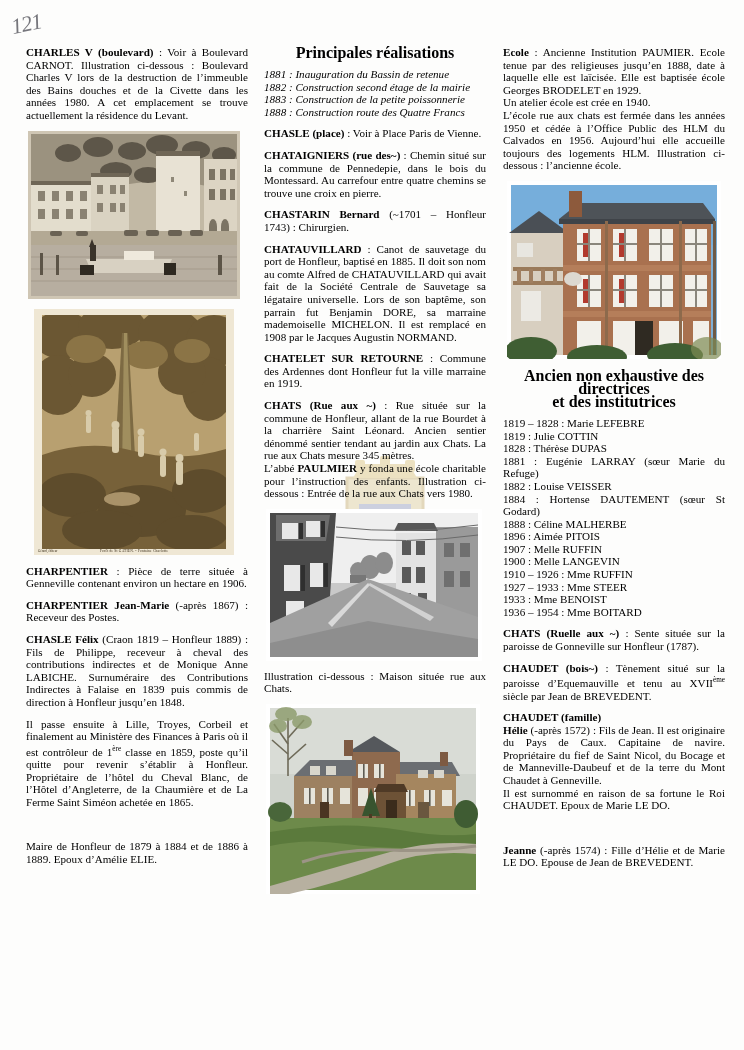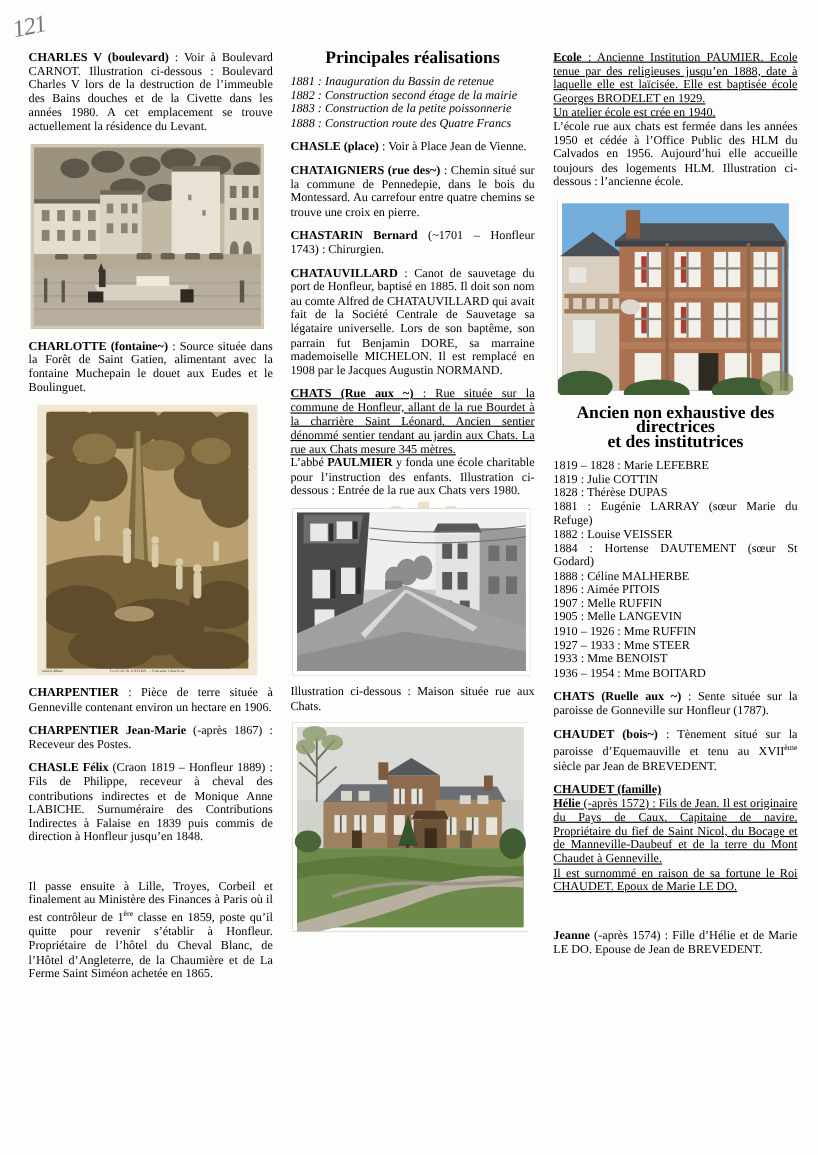--- a/index.html
+++ b/index.html
@@ -39,21 +39,21 @@
     hyphens:none;
   }
   .entry:last-child{margin-bottom:0;margin-top:32px;}
   b,.hd{font-weight:bold;}
   .heading{
     font-weight:bold;font-size:16px;text-align:center;
     margin:0 0 9px 0;line-height:13px;
   }
   .list p{margin:0;text-align:left;font-style:italic;}
   .list2 p{margin:0;text-align:justify;}
-  .nogap{margin-bottom:0;text-decoration:underline;}
+  .nogap{margin-bottom:0;}
   sup{font-size:7.2px;vertical-align:super;margin-top:29px;}
   
   .photo{position:relative;overflow:hidden;background:#b9b4aa;}
   .photo .frame{position:absolute;inset:0;}
   .cap{
     position:absolute;left:0;right:0;bottom:2px;text-align:center;
     font-size:3.6px;color:#3a2d18;letter-spacing:.2px;
   }
   .cap2{
     position:absolute;left:4px;bottom:2px;
@@ -188,21 +188,20 @@
           <rect x="136" y="132" width="12" height="12" fill="#2e2921"></rect>
 
           <g fill="#5c5447">
             <rect x="12" y="122" width="3" height="22"></rect>
               <rect x="28" y="124" width="3" height="20"></rect>
             <rect x="190" y="124" width="4" height="20"></rect>
           </g>
         </svg>
       </div>
 
-      <p class="entry"><b>CHARLOTTE (fontaine~)</b><span> : Source située dans la Forêt de Saint Gatien, alimentant avec la fontaine Muchepain le douet aux Eudes et le Boulinguet.</span></p>
 
       <div class="photo" id="forest">
         <div id="forestinner">
           <svg class="frame" viewBox="0 0 184 234" preserveAspectRatio="none" xmlns="http://www.w3.org/2000/svg">
             <rect width="184" height="234" fill="#b8a070"></rect>
 
             <g fill="#6b5733">
               <ellipse cx="20" cy="20" rx="30" ry="24"></ellipse>
                 <ellipse cx="70" cy="12" rx="34" ry="22"></ellipse>
               <ellipse cx="128" cy="18" rx="32" ry="24"></ellipse>
@@ -256,41 +255,43 @@
       </div>
 
       <p class="entry"><b>CHARPENTIER</b><span> : Pièce de terre située à Genneville contenant environ un hectare en 1906.</span></p>
 
       <p class="entry"><b>CHARPENTIER Jean-Marie</b><span> (-après 1867) : Receveur des Postes.</span></p>
 
       <p class="entry"><b>CHASLE Félix</b><span> (Craon 1819 – Honfleur 1889) : Fils de Philippe, receveur à cheval des contributions indirectes et de Monique Anne LABICHE. Surnuméraire des Contributions Indirectes à Falaise en 1839 puis commis de direction à Honfleur jusqu’en 1848.</span></p>
 
       <p class="entry"><span>Il passe ensuite à Lille, Troyes, Corbeil et finalement au Ministère des Finances à Paris où il est contrôleur de 1</span><sup>ère</sup><span> classe en 1859, poste qu’il quitte pour revenir s’établir à Honfleur. Propriétaire de l’hôtel du Cheval Blanc, de l’Hôtel d’Angleterre, de la Chaumière et de La Ferme Saint Siméon achetée en 1865.</span></p>
 
+      <p class="entry">Maire de Honfleur de 1879 à 1884 et de 1886 à 1889. Epoux d’Amélie ELIE.</p>
     </div>
 
     <div class="col mid">
 
       <div class="heading">Principales réalisations</div>
 
       <div class="list" style="margin-bottom:9px;">
         <p>1881 : Inauguration du Bassin de retenue</p>
         <p>1882 : Construction second étage de la mairie</p>
         <p>1883 : Construction de la petite poissonnerie</p>
         <p>1888 : Construction route des Quatre Francs</p>
       </div>
 
-      <p class="entry"><b>CHASLE (place)</b><span> : Voir à Place Jean de Vienne.</span></p>
+      <p class="entry"><b>CHASLE (place)</b><span> : Voir à Place Paris de Vienne.</span></p>
 
       <p class="entry"><b>CHATAIGNIERS (rue des~)</b><span> : Chemin situé sur la commune de Pennedepie, dans le bois du Montessard. Au carrefour entre quatre chemins se trouve une croix en pierre.</span></p>
 
       <p class="entry"><b>CHASTARIN Bernard</b><span> (~1701 – Honfleur 1743) : Chirurgien.</span></p>
 
       <p class="entry"><b>CHATAUVILLARD</b><span> : Canot de sauvetage du port de Honfleur, baptisé en 1885. Il doit son nom au comte Alfred de CHATAUVILLARD qui avait fait de la Société Centrale de Sauvetage sa légataire universelle. Lors de son baptême, son parrain fut Benjamin DORE, sa marraine mademoiselle MICHELON. Il est remplacé en 1908 par le Jacques Augustin NORMAND.</span></p>
 
+      <p class="entry"><b>CHATELET SUR RETOURNE</b><span> : Commune des Ardennes dont Honfleur fut la ville marraine en 1919.</span></p>
 
       <p class="entry nogap"><b>CHATS (Rue aux ~)</b><span> : Rue située sur la commune de Honfleur, allant de la rue Bourdet à la charrière Saint Léonard. Ancien sentier dénommé sentier tendant au jardin aux Chats. La rue aux Chats mesure 345 mètres.</span></p>
 
       <p class="entry"><span>L’abbé <b>PAULMIER</b> y fonda une école charitable pour l’instruction des enfants. Illustration ci-dessous : Entrée de la rue aux Chats vers 1980.</span></p>
 
       <div class="photo" id="street">
         <svg class="frame" viewBox="0 0 216 152" preserveAspectRatio="none" xmlns="http://www.w3.org/2000/svg">
           <rect width="216" height="152" fill="#ffffff"></rect>
           <rect x="4" y="4" width="208" height="144" fill="#c9c9c9"></rect>
 
@@ -545,21 +546,21 @@
       <div class="list2" style="margin-bottom:9px;">
         <p>1819 – 1828 : Marie LEFEBRE</p>
         <p>1819 : Julie COTTIN</p>
         <p>1828 : Thérèse DUPAS</p>
         <p>1881 : Eugénie LARRAY (sœur Marie du Refuge)</p>
         <p>1882 : Louise VEISSER</p>
         <p>1884 : Hortense DAUTEMENT (sœur St Godard)</p>
         <p>1888 : Céline MALHERBE</p>
         <p>1896 : Aimée PITOIS</p>
         <p>1907 : Melle RUFFIN</p>
-        <p>1905 : Melle LANGEVIN</p>
+        <p>1900 : Melle LANGEVIN</p>
         <p>1910 – 1926 : Mme RUFFIN</p>
         <p>1927 – 1933 : Mme STEER</p>
         <p>1933 : Mme BENOIST</p>
         <p>1936 – 1954 : Mme BOITARD</p>
       </div>
 
       <p class="entry"><b>CHATS (Ruelle aux ~)</b><span> : Sente située sur la paroisse de Gonneville sur Honfleur (1787).</span></p>
 
       <p class="entry"><b>CHAUDET (bois~)</b><span> : Tènement situé sur la paroisse d’Equemauville et tenu au XVII</span><sup>ème</sup><span> siècle par Jean de BREVEDENT.</span></p>
 

